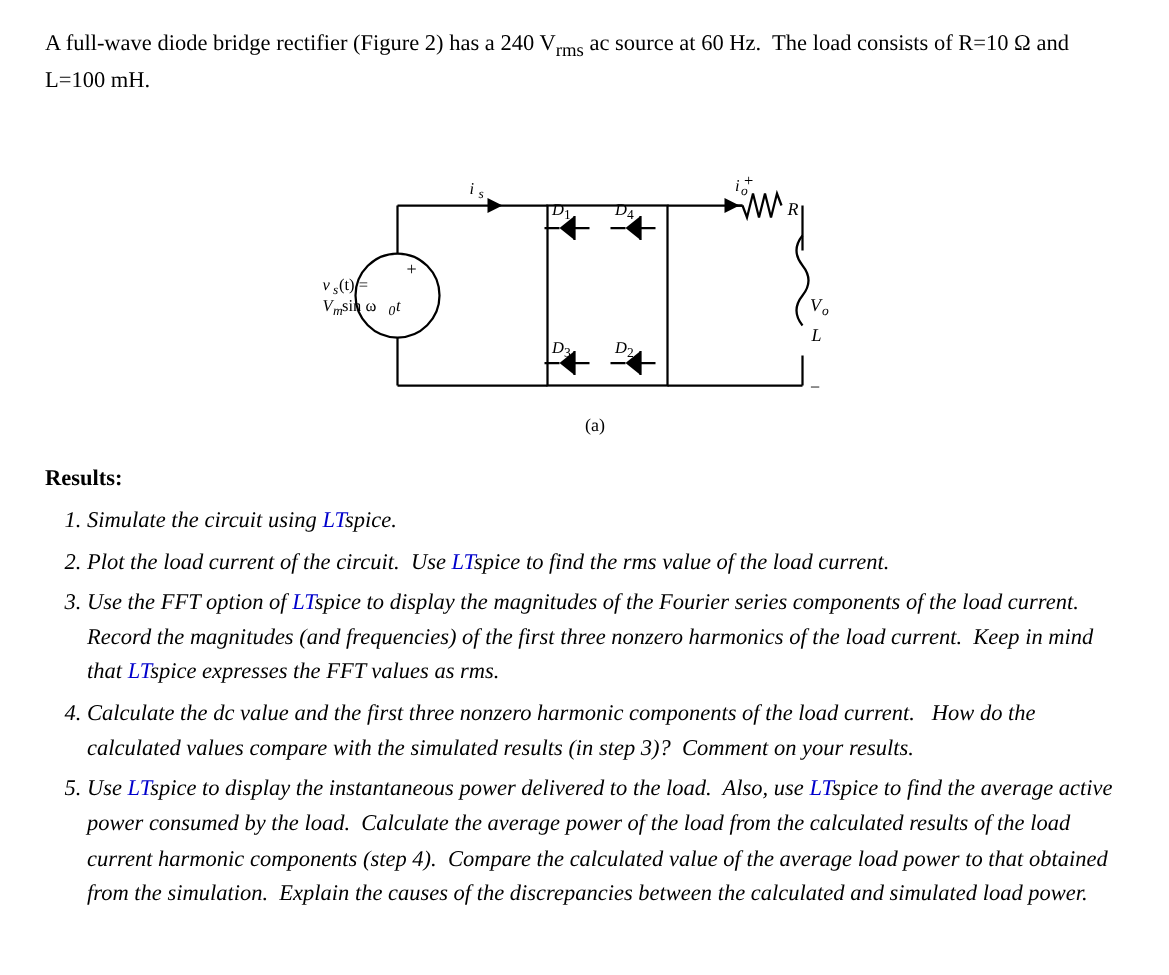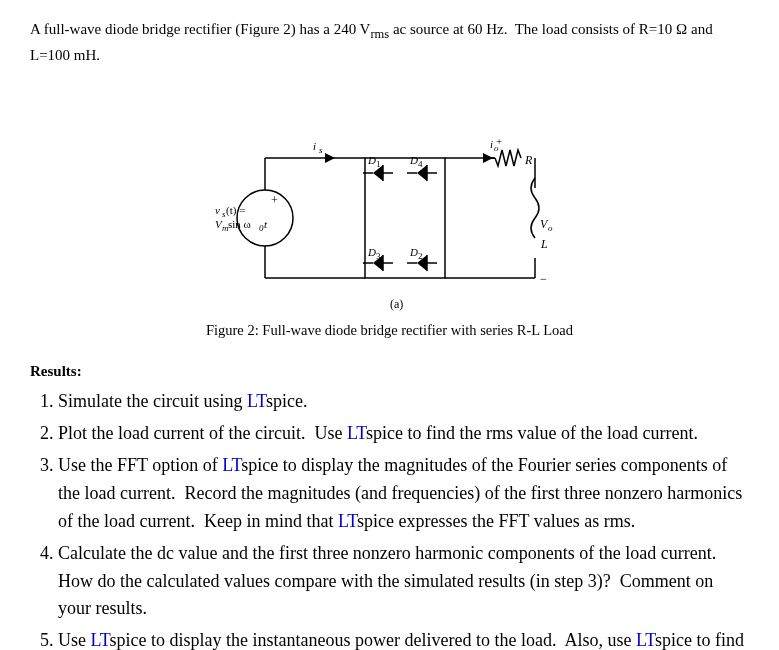--- a/index.html
+++ b/index.html
@@ -7,21 +7,21 @@
       background: #fff;
       font-family: "Times New Roman", Times, serif;
       font-size: 15px;
       color: #000;
       width: 779px;
       min-height: 650px;
       padding: 18px 30px 18px 30px;
     }
     .intro-text {
       line-height: 1.5;
-      margin-bottom: 32px;
+      margin-bottom: 12px;
       font-size: 15px;
     }
     .figure-container {
       display: flex;
       flex-direction: column;
       align-items: center;
       margin-bottom: 10px;
     }
     .circuit-svg {
       margin-bottom: 4px;
@@ -35,21 +35,22 @@
       font-size: 15px;
       font-weight: bold;
       margin-bottom: 8px;
     }
     ol {
       margin-left: 28px;
       line-height: 1.55;
     }
     ol li {
       margin-bottom: 4px;
-      font-size: 18px;
+      font-size: 15px;
+      font-style: italic;
     }
     .highlight {
       color: #0000cc;
     }
   </style>
 </head>
 <body>
 
 <div class="intro-text">
   A full-wave diode bridge rectifier (Figure 2) has a 240 V<sub>rms</sub> ac source at 60 Hz.&nbsp; The load consists of R=10 Ω and L=100 mH.
@@ -135,23 +136,20 @@
     <text x="336" y="150" font-size="12" font-family="Times New Roman" font-style="italic">L</text>
 
     <line x1="330" y1="160" x2="330" y2="180" stroke="#000" stroke-width="1.5"></line>
     <line x1="240" y1="180" x2="330" y2="180" stroke="#000" stroke-width="1.5"></line>
 
     <text x="335" y="185" font-size="12" font-family="Times New Roman">−</text>
 
     <text x="185" y="210" font-size="12" font-family="Times New Roman">(a)</text>
   </svg>
 
-  <div class="figure-caption">
-    <span>Figure 2: Full-wave diode bridge rectifier with series R-L Load</span>
-  </div>
 </div>
 
 <div class="results-header">Results:</div>
 
 <ol>
   <li>
     Simulate the circuit using <span class="highlight">LT</span>spice.
   </li>
   <li>
     Plot the load current of the circuit.&nbsp; Use <span class="highlight">LT</span>spice to find the rms value of the load current.

